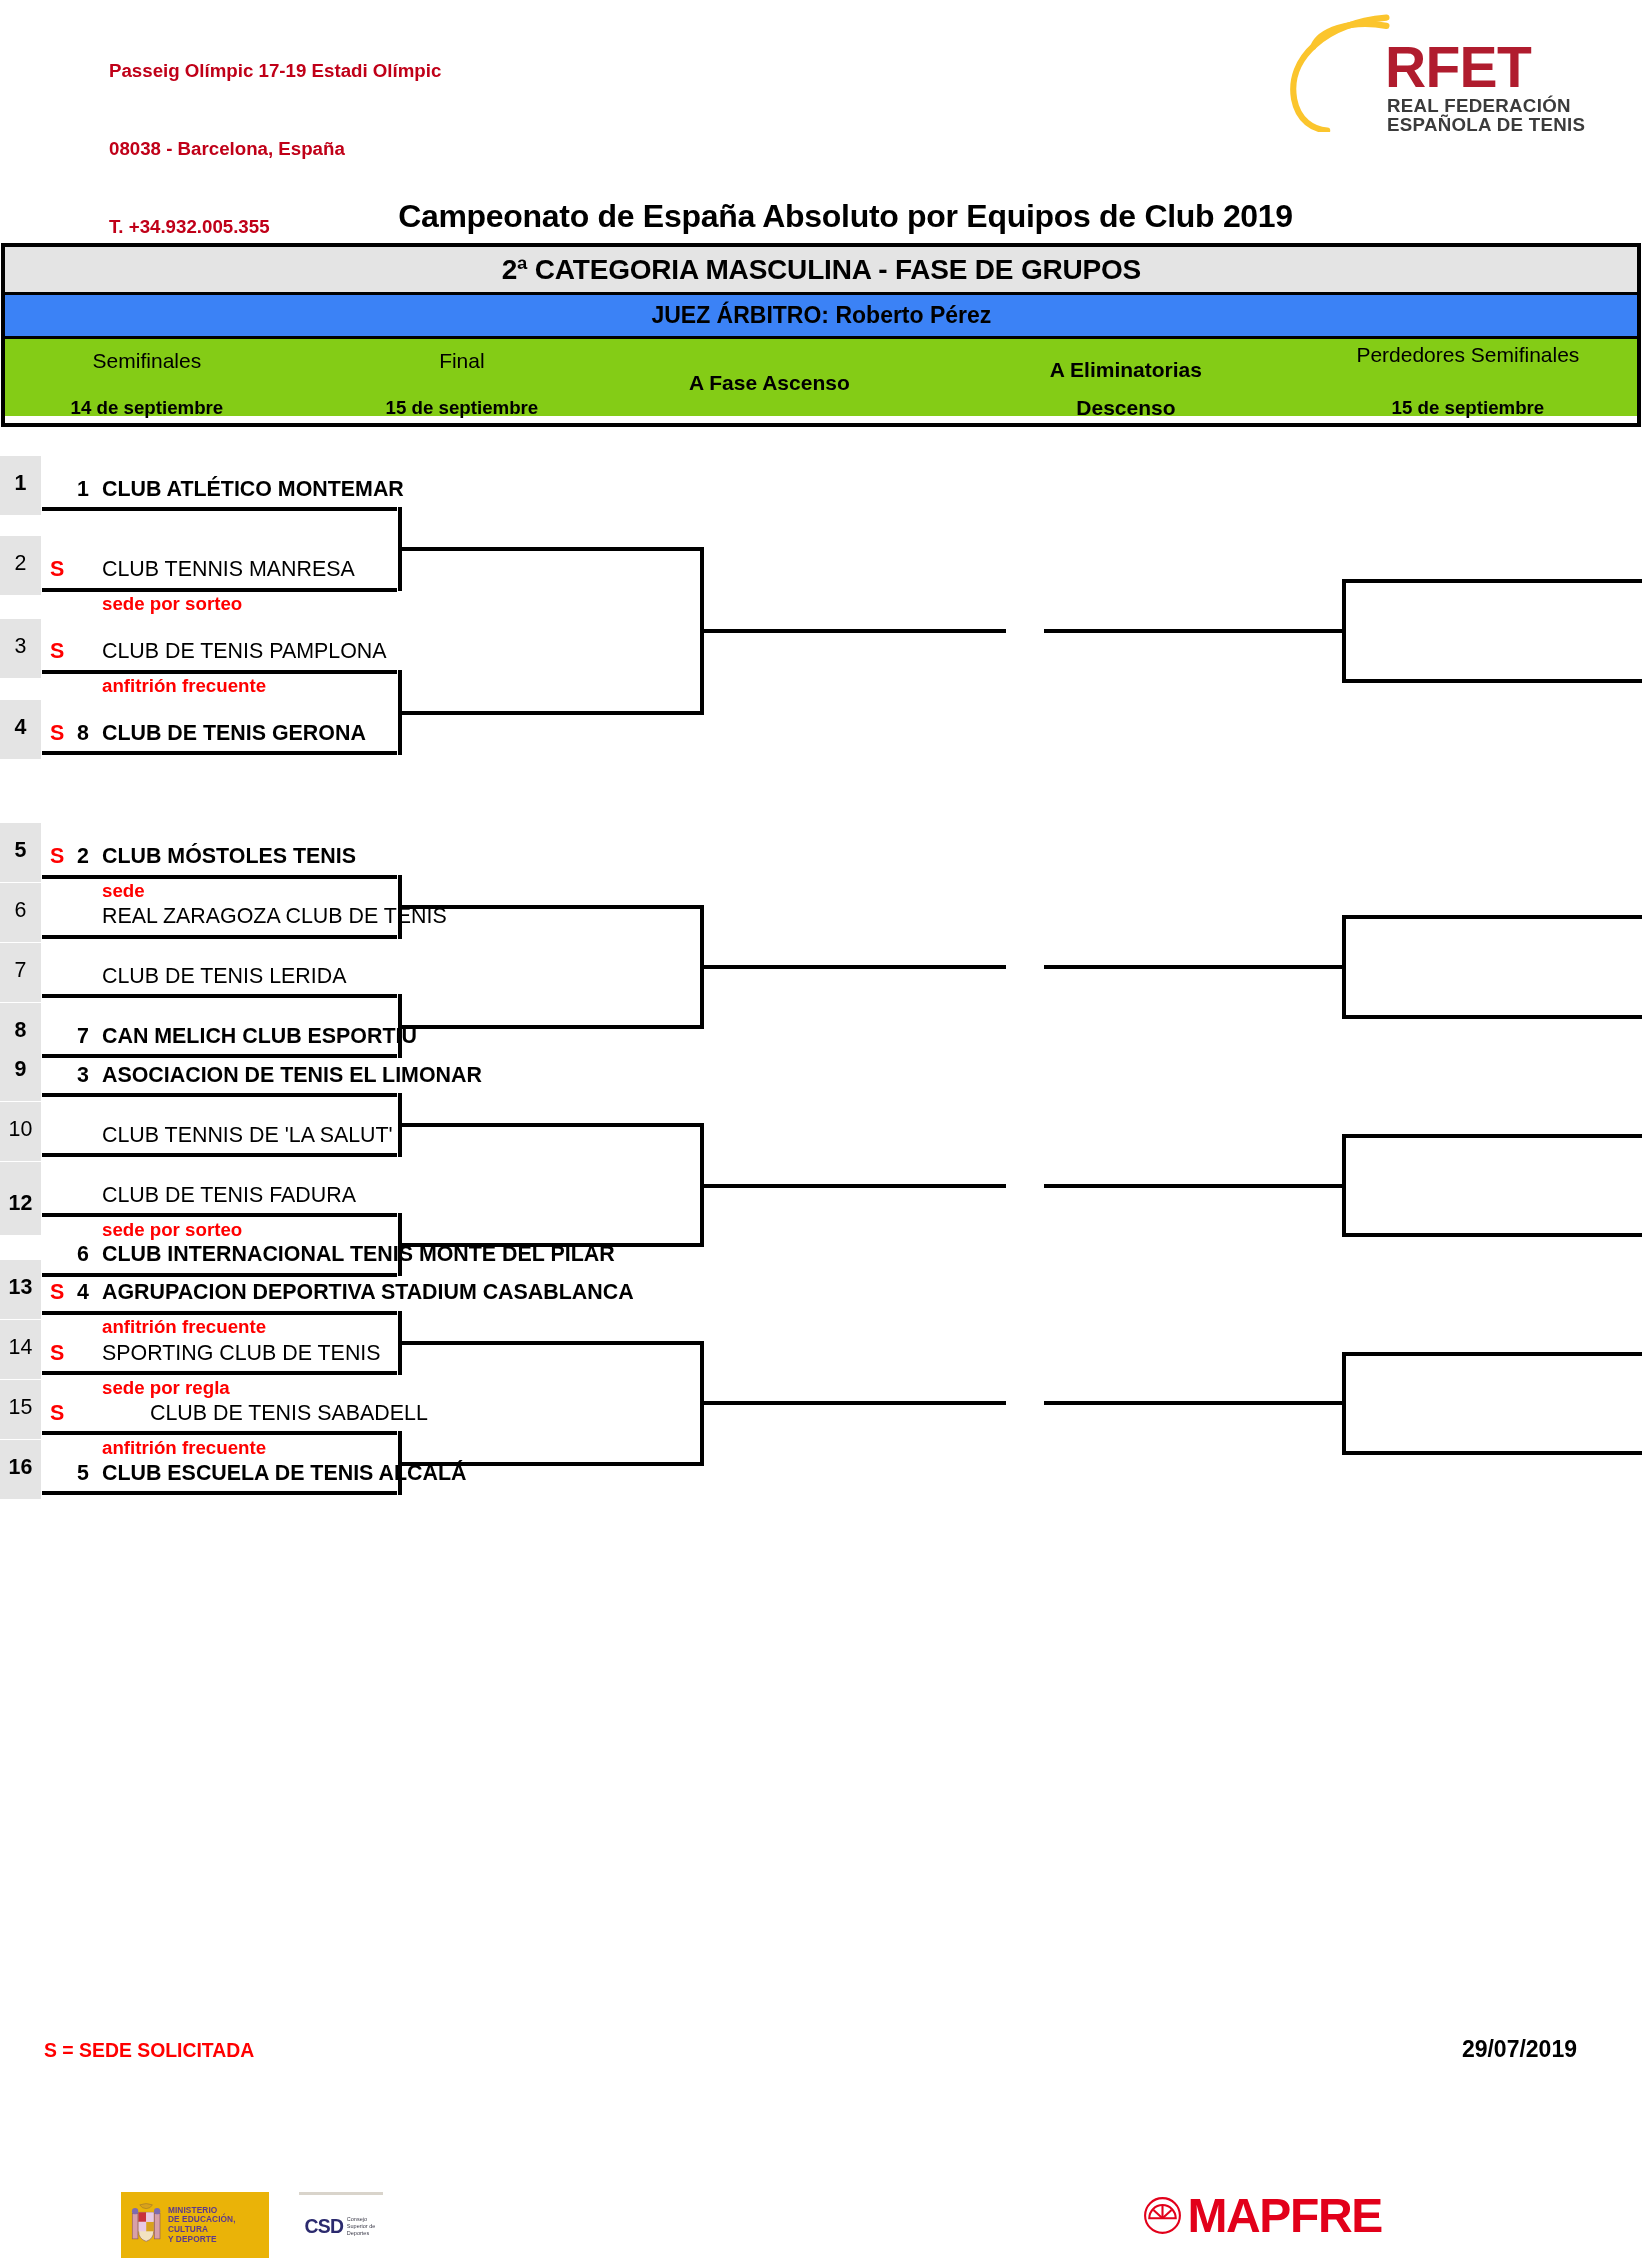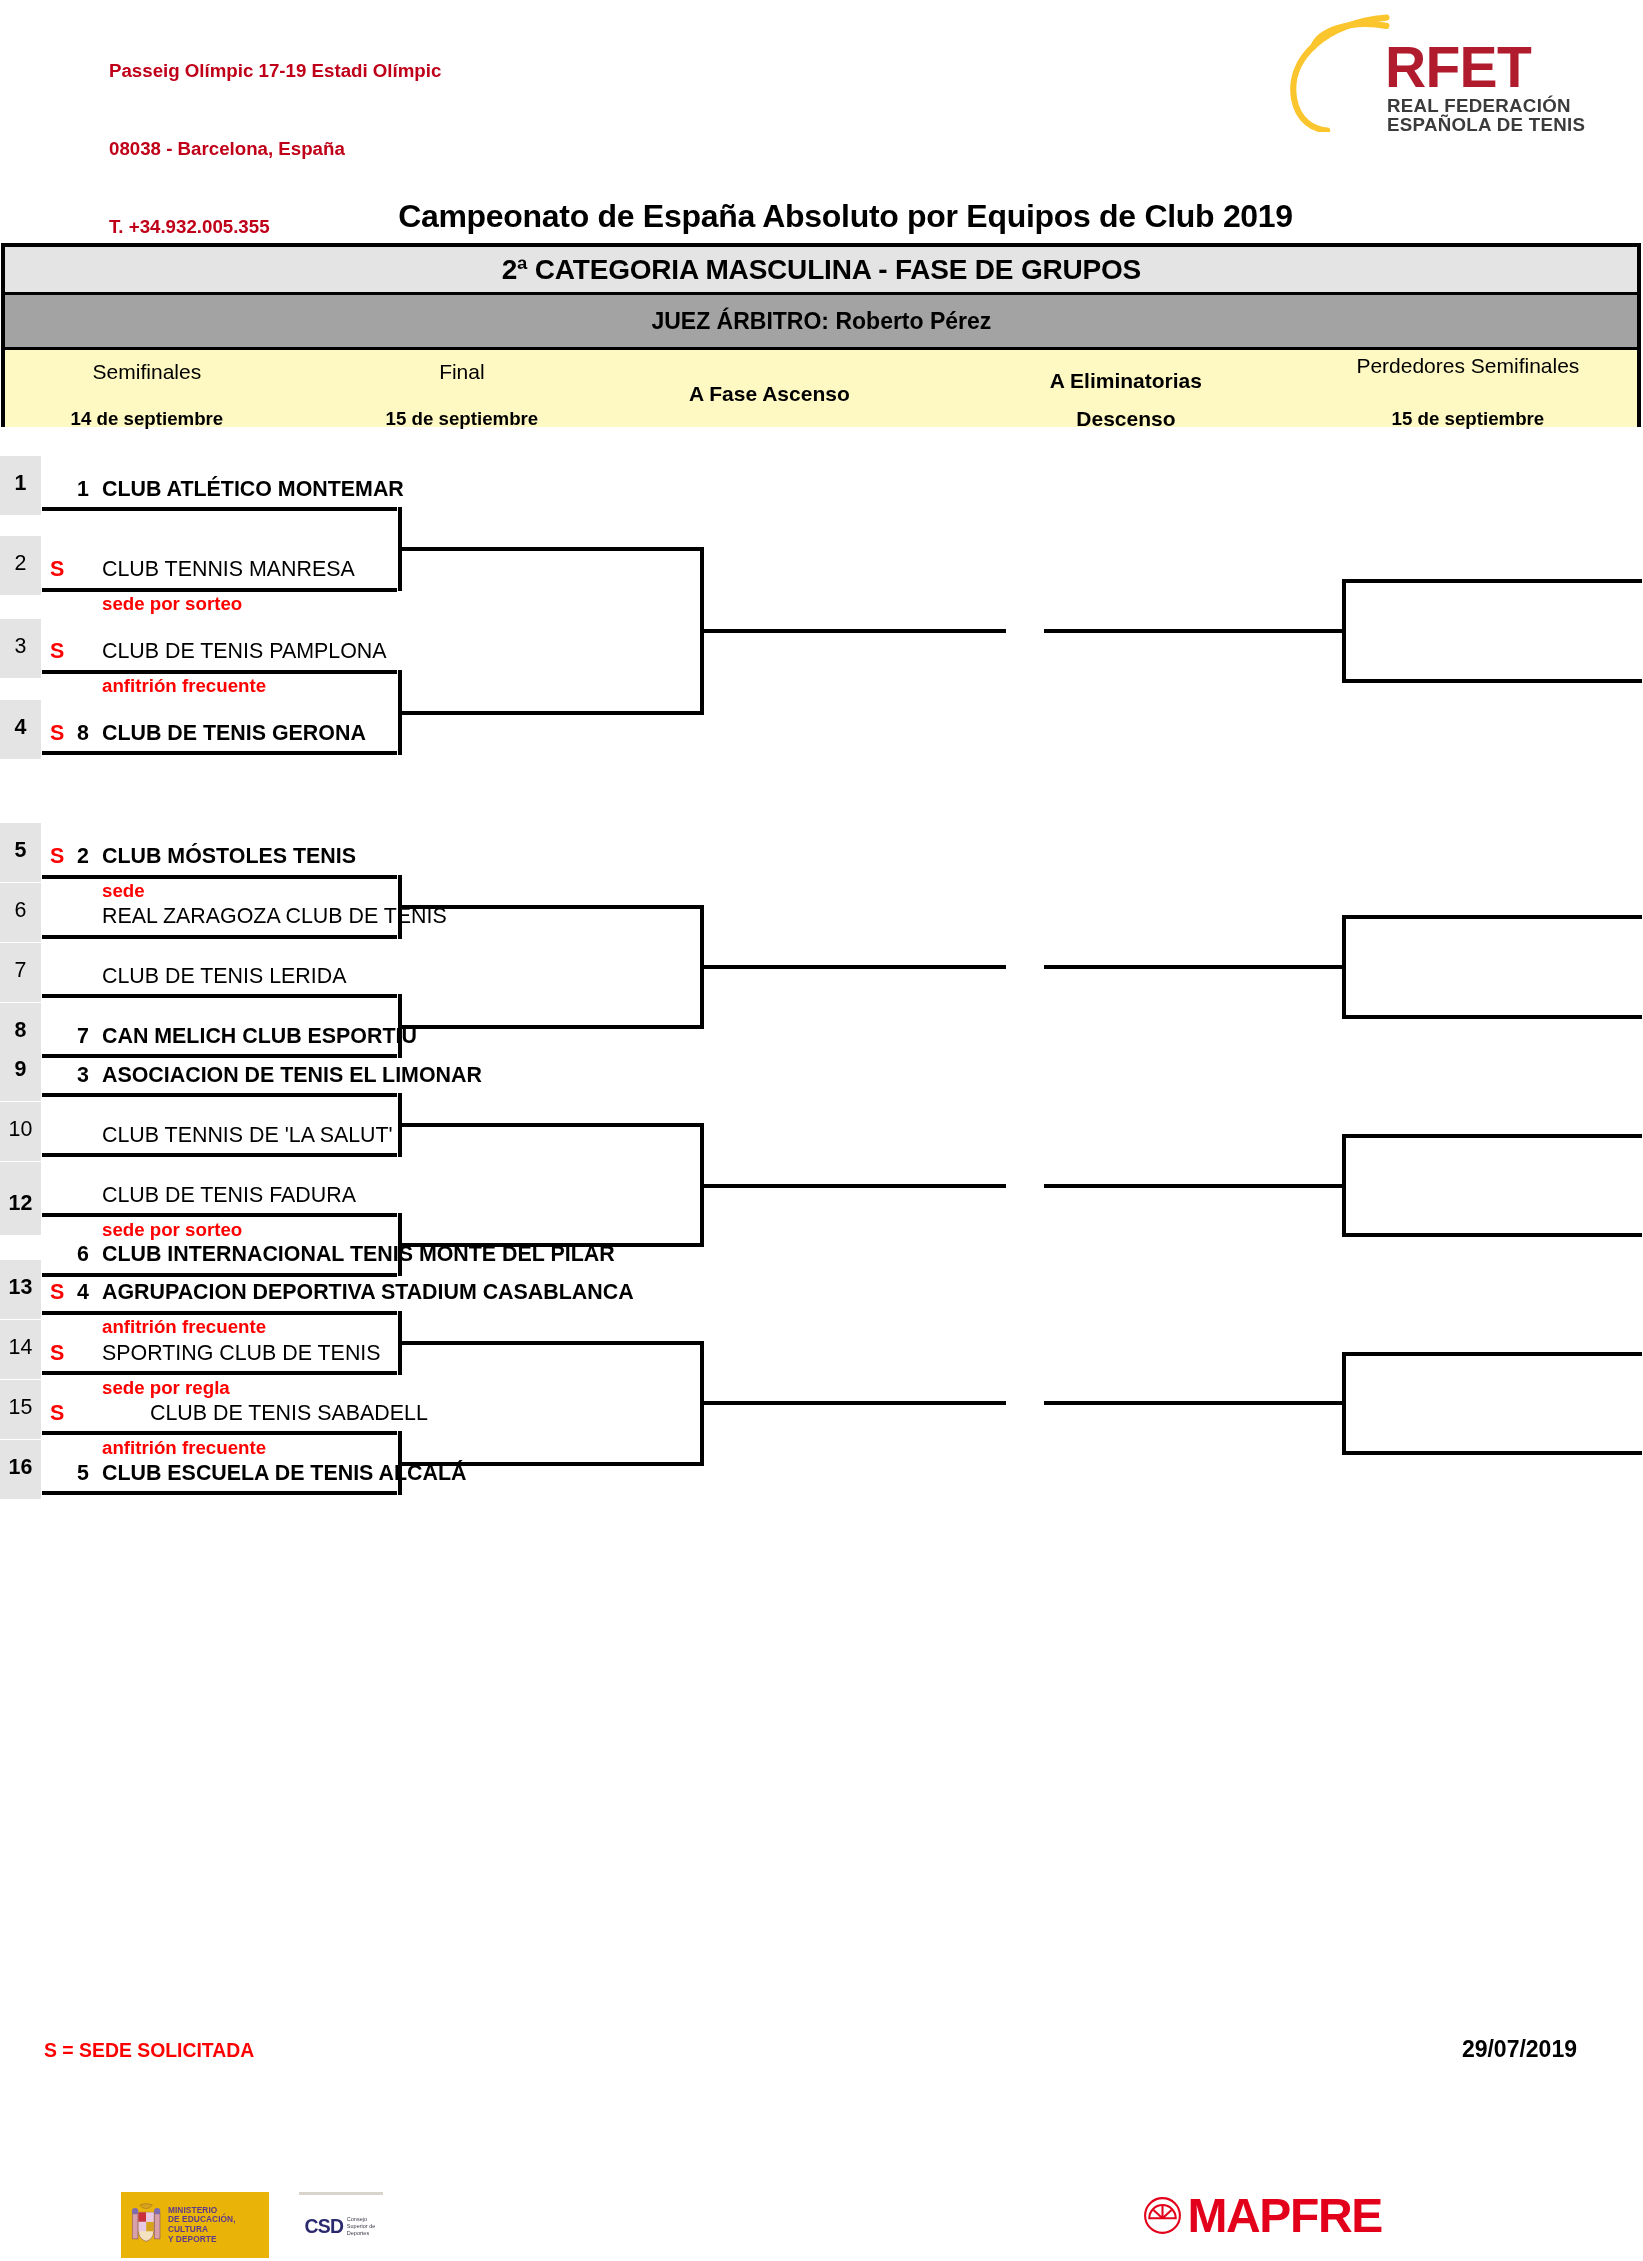--- a/index.html
+++ b/index.html
@@ -51,27 +51,27 @@
     border:4.1px solid #000;
     background:#ffffff;
   }
   #hdr-row1 {
     height:48px; background:#e4e4e4;
     border-bottom:3.5px solid #000;
     display:flex; align-items:center; justify-content:center;
   }
   #hdr-row1 span { font-size:28px; font-weight:bold; letter-spacing:-0.2px; }
   #hdr-row2 {
-    height:55px; background:#a3a3a3;
+    height:44px; background:#3b82f6;
     border-bottom:3.5px solid #000;
     display:flex; align-items:center; justify-content:center;
   }
   #hdr-row2 span { font-size:23px; font-weight:bold; }
   #hdr-row3 {
-    height:77px; background:#fef9c3; position:relative;
+    height:77px; background:#84cc16; position:relative;
   }
   .hcol { position:absolute; text-align:center; }
   .hcol .t1 { font-size:21px; line-height:23.5px; white-space:nowrap; }
   .hcol .t2 { font-size:18.7px; font-weight:bold; line-height:22px; white-space:nowrap; }
   .hcol.b .t1 { font-weight:bold; }
 
   
   #bracket { position:absolute; left:0; top:443px; width:1643px; height:1514px; }
 
   .numcell {

